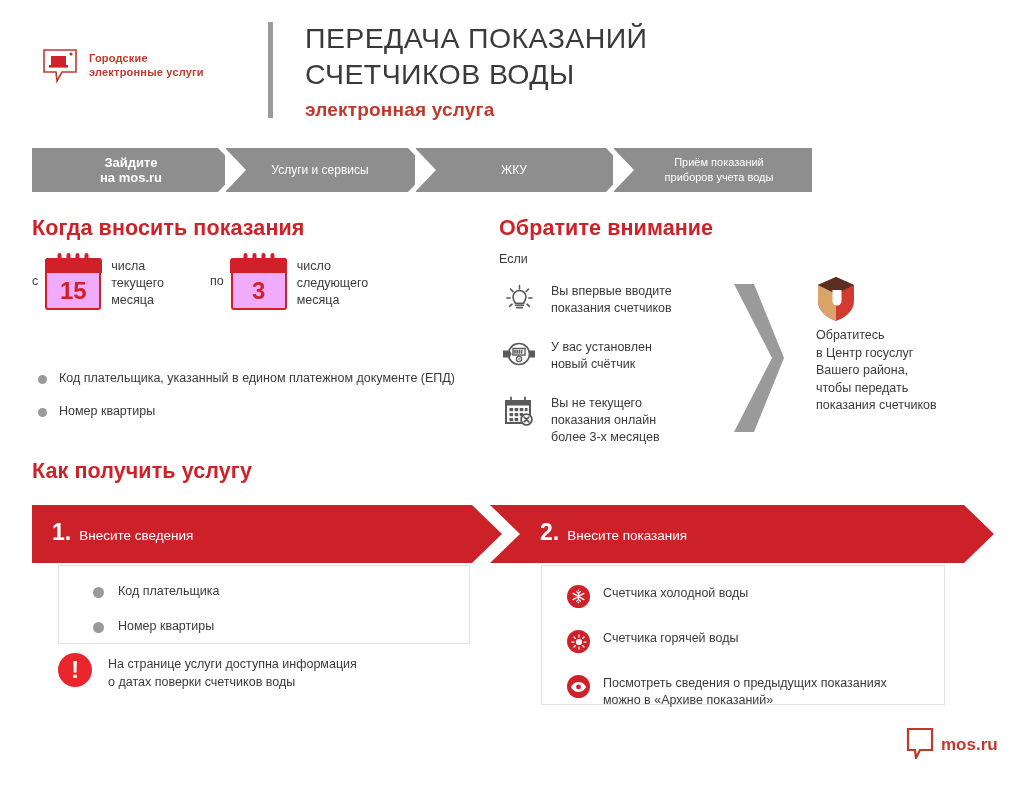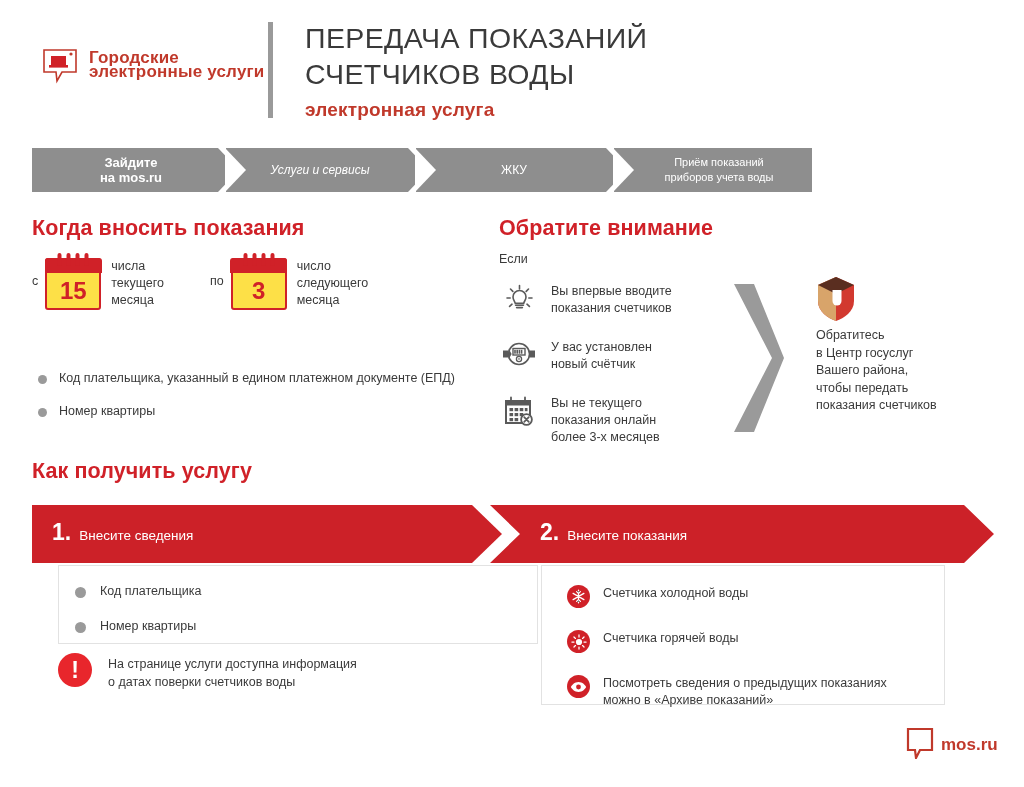--- a/index.html
+++ b/index.html
@@ -10,21 +10,21 @@
     position: relative;
     overflow: hidden;
     color: #2b2b2b;
   }
   .page { position: relative; width: 1024px; height: 787px; }
 
   
   .header { position: absolute; left: 0; top: 0; width: 1024px; height: 140px; }
   .brand { position: absolute; left: 40px; top: 45px; display: flex; align-items: center; gap: 9px; }
   .brand-mark { position: relative; width: 40px; height: 40px; }
-  .brand-text { color: #c0392b; font-size: 17px; font-weight: bold; line-height: 14px; letter-spacing: .2px; }
+  .brand-text { color: #c0392b; font-size: 11px; font-weight: bold; line-height: 14px; letter-spacing: .2px; }
   .header-divider { position: absolute; left: 268px; top: 22px; width: 5px; height: 96px; background: #9a9a9a; }
   .title { position: absolute; left: 305px; top: 20px; font-size: 28.5px; font-weight: normal;
            color: #3a3a3a; line-height: 36px; letter-spacing: .4px; }
   .subtitle { position: absolute; left: 305px; top: 99px; font-size: 19px; font-weight: bold;
               color: #c0392b; letter-spacing: .2px; }
 
   
   .crumbs { position: absolute; left: 32px; top: 148px; width: 962px; height: 44px; display: flex; }
   .crumb {
     position: relative; height: 44px; background: #8e8e8e;
@@ -39,37 +39,37 @@
   }
   .crumb::before {
     content: ""; position: absolute; left: -1px; top: 0;
     border-top: 22px solid transparent; border-bottom: 22px solid transparent;
     border-left: 21px solid #ffffff; z-index: 3;
   }
   .crumb:first-child::before { display: none; }
   .crumb:last-child::after { display: none; }
   .crumb.first { font-weight: bold; font-size: 13px; }
   .crumb.c1 { width: 186px; }
-  .crumb.c2 { width: 182px; font-style: italic; }
+  .crumb.c2 { width: 182px; }
   .crumb.c3 { width: 190px; }
   .crumb.c4 { width: 190px; }
   .crumb.c5 { width: 198px; font-size: 11px; }
   .crumb span { position: relative; z-index: 4; padding: 0 12px 0 18px; }
 
   
   .sec-head { font-size: 21.5px; font-weight: bold; color: #d02128; letter-spacing: .1px; }
 
   
   .when-block { position: absolute; left: 32px; top: 216px; }
   .when-rows { position: absolute; left: 32px; top: 252px; display: flex; align-items: flex-start; }
   .when-item { display: flex; align-items: flex-start; }
   .prep { font-size: 12.5px; color: #3a3a3a; align-self: center; margin-right: 7px; }
   .cal {
     width: 56px; height: 52px; border: 2.5px solid #d02128; border-radius: 3px;
-    background: #fde047; position: relative; margin-top: 6px;
+    background: #f0abfc; position: relative; margin-top: 6px;
     display: flex; align-items: flex-end; justify-content: center;
   }
   .cal-top { position: absolute; left: -2.5px; right: -2.5px; top: -2.5px; height: 15px; background: #d02128;
              border-radius: 3px 3px 0 0; }
   .cal-rings { position: absolute; left: 50%; top: -7px; transform: translateX(-50%);
                display: flex; gap: 5px; }
   .cal-rings i { display: block; width: 4px; height: 13px; border: 2px solid #d02128;
                  border-radius: 2px; background: #ffffff; }
   .cal-num { font-size: 24px; font-weight: bold; color: #d02128; line-height: 34px; }
   .cal-label { font-size: 12.5px; color: #3a3a3a; line-height: 17px; margin-left: 10px; margin-top: 6px; }
@@ -348,21 +348,21 @@
       <svg width="504" height="58" viewBox="0 0 504 58" style="display:block;">
         <path d="M0 0 H474 L504 29 L474 58 H0 L30 29 Z" fill="#cc2128"></path>
       </svg>
       <span class="lbl" style="left:50px;">
         <span class="step-num">2</span>
         <span class="step-dot">.</span>
         <span class="step-title">Внесите показания</span>
       </span>
     </div>
 
-    <div class="card" style="left:58px; top:60px; width:480px; height:79px; padding:17px 0 0 16px;">
+    <div class="card" style="left:58px; top:60px; width:412px; height:79px; padding:17px 0 0 34px;">
       <div class="card-row" style="margin-bottom:18px;">
         <span class="card-dot"></span>
         <span class="card-text">Код плательщика</span>
       </div>
       <div class="card-row">
         <span class="card-dot"></span>
         <span class="card-text">Номер квартиры</span>
       </div>
     </div>
 

